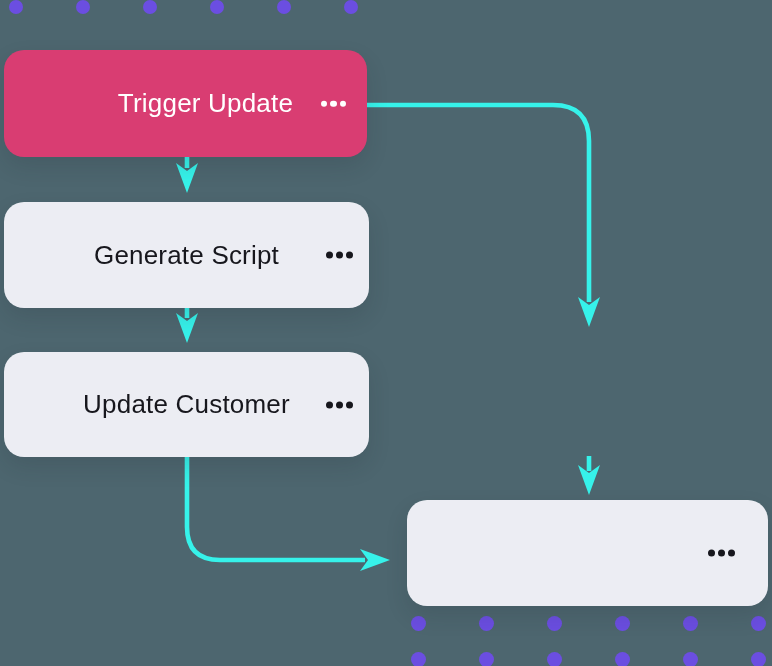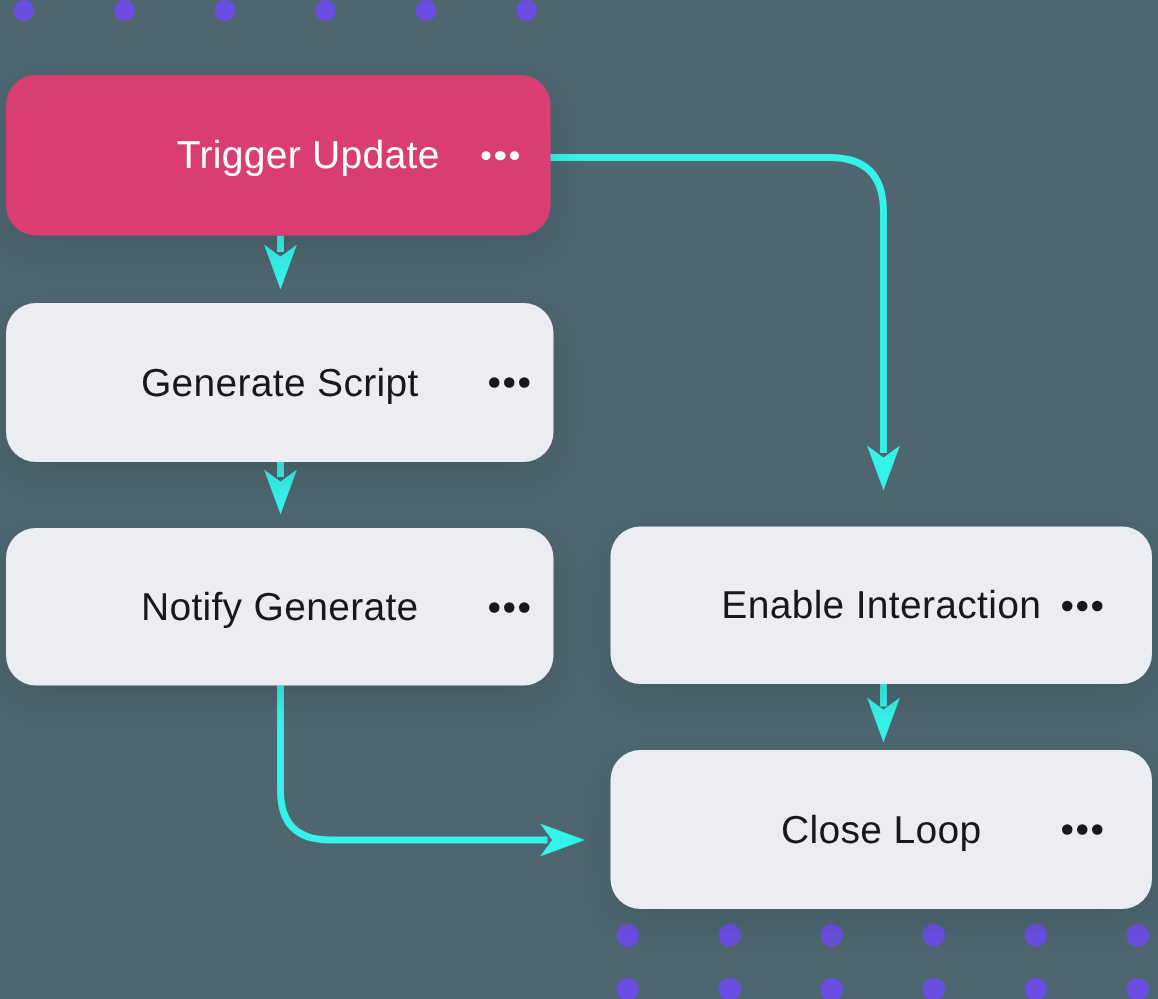--- a/index.html
+++ b/index.html
@@ -162,39 +162,30 @@
   <div class="node light" id="node-generate-script">
     <span class="label">Generate Script</span>
     <span class="menu">
         <i></i>
         <i></i>
         <i></i>
       </span>
   </div>
 
   <div class="node light" id="node-notify-customer">
-    <span class="label">Notify Generate</span>
+    <span class="label">Update Customer</span>
     <span class="menu">
         <i></i>
         <i></i>
         <i></i>
       </span>
   </div>
 
-  <div class="node light" id="node-enable-interaction">
-    <span class="label">Enable Interaction</span>
-    <span class="menu">
-        <i></i>
-        <i></i>
-        <i></i>
-      </span>
-  </div>
 
   <div class="node light" id="node-close-loop">
-    <span class="label">Close Loop</span>
     <span class="menu">
         <i></i>
         <i></i>
         <i></i>
       </span>
   </div>
 
 </div>
 
 </body></html>

